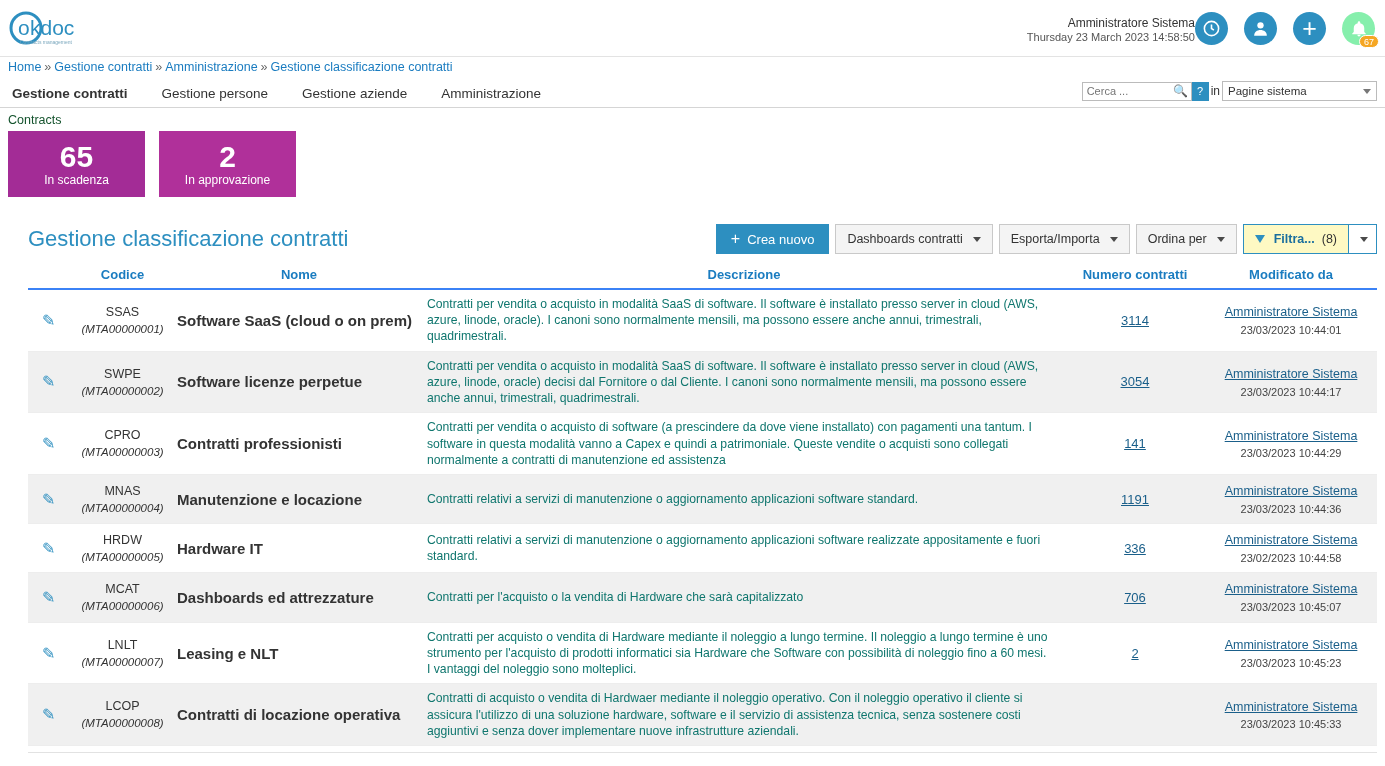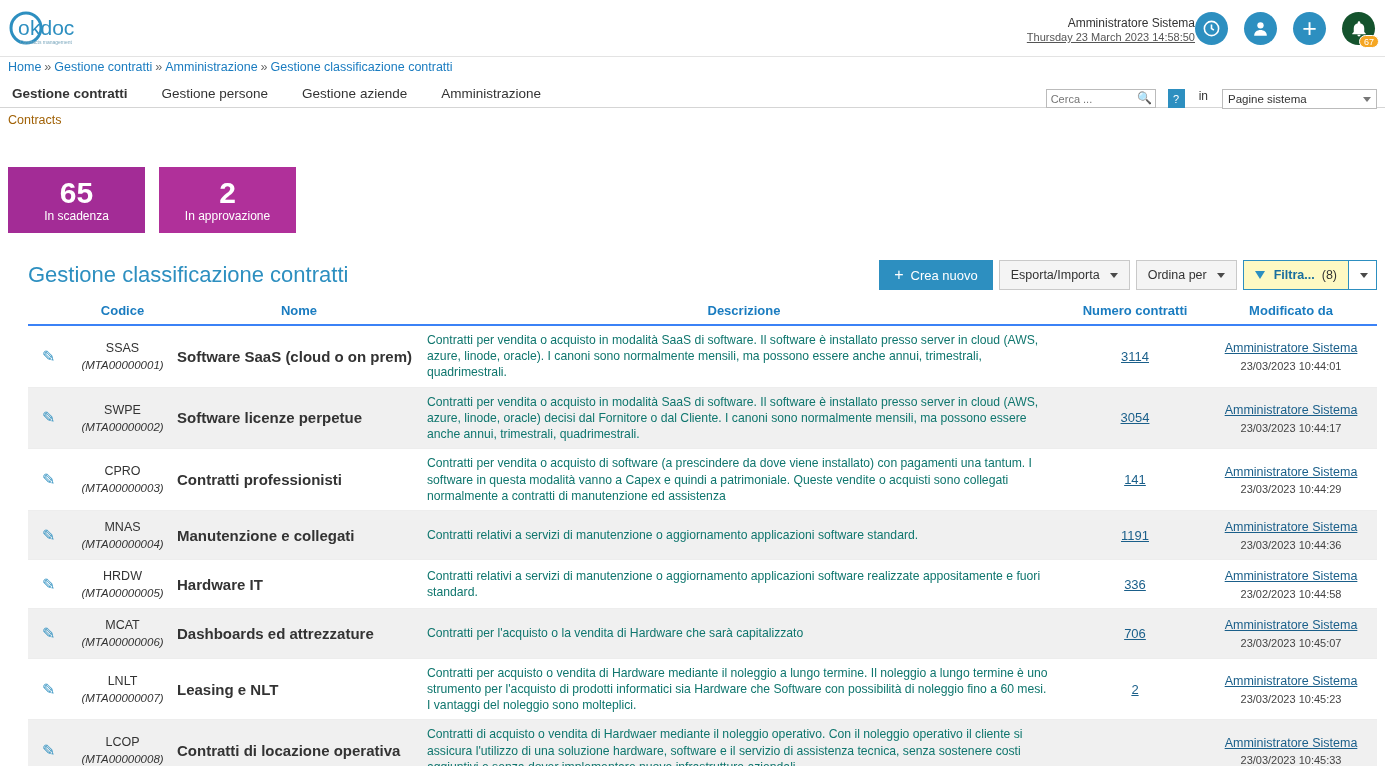--- a/index.html
+++ b/index.html
@@ -27,39 +27,39 @@
   }
   .logo svg { display: block; }
 
   .user-block {
     position: absolute;
     right: 190px; top: 16px;
     text-align: right;
     line-height: 1.25;
   }
   .user-name { font-size: 12px; color: #333; }
-  .user-date { font-size: 11px; color: #555; text-decoration: underline; }
+  .user-date { font-size: 11px; color: #555; }
 
   .topicons {
     position: absolute;
     right: 10px; top: 12px;
     display: flex;
     align-items: center;
     gap: 16px;
   }
   .circ-icon {
     width: 33px; height: 33px;
     border-radius: 50%;
     display: flex; align-items: center; justify-content: center;
     position: relative;
     cursor: pointer;
   }
   .circ-blue { background: #2d8fc0; color: #fff; }
   .circ-plus { background: #2d8fc0; color: #fff; font-size: 25px; line-height: 1; font-weight: 300; }
-  .circ-bell { background: #14532d; color: #fff; }
+  .circ-bell { background: #86efac; color: #fff; }
   .badge-count {
     position: absolute;
     right: -4px; bottom: -3px;
     background: #f5a623;
     color: #fff;
     border: 1px solid #fff;
     border-radius: 8px;
     font-size: 9px;
     padding: 0 4px;
     line-height: 12px;
@@ -91,24 +91,24 @@
     padding: 0 22px 0 12px;
     font-size: 13.5px;
     color: #333;
     cursor: pointer;
     line-height: 29px;
   }
   .nav-item.active { font-weight: bold; }
 
   .searchzone {
     position: absolute;
-    right: 8px; top: 10px;
+    right: 8px; top: 2px;
     display: flex;
-    align-items: flex-start;
-    gap: 12px;
+    align-items: center;
+    gap: 0;
   }
   .search-wrap {
     position: relative;
     width: 110px;
   }
   .search-input {
     width: 100%;
     height: 19px;
     border: 1px solid #bbb;
     font-size: 11px;
@@ -152,34 +152,33 @@
     right: 5px; top: 7px;
     width: 0; height: 0;
     border-left: 4px solid transparent;
     border-right: 4px solid transparent;
     border-top: 5px solid #777;
   }
 
   
   .kpi-section { padding: 5px 0 0 8px; }
   .kpi-title {
-    color: #a16207;
+    color: #14532d;
     font-size: 12.5px;
     margin-bottom: 4px;
   }
   .kpi-row { display: flex; gap: 14px; }
   .kpi-card {
     width: 137px; height: 66px;
     color: #fff;
     display: flex;
     flex-direction: column;
     align-items: center;
     justify-content: center;
     cursor: pointer;
-    margin-top: 36px;
   }
   .kpi-purple { background: #a32c96; }
   .kpi-magenta { background: #b0309a; }
   .kpi-num { font-size: 30px; font-weight: bold; line-height: 1.05; }
   .kpi-label { font-size: 12px; }
 
   
   .page-head {
     position: relative;
     margin-top: 22px;
@@ -412,20 +411,24 @@
 </div>
 
 <div class="page-head">
   <div class="page-title">Gestione classificazione contratti</div>
   <div class="toolbar">
     <div class="btn btn-primary">
       <span class="plus">+</span>
       <span>Crea nuovo</span>
     </div>
     <div class="btn">
+      <span>Dashboards contratti</span>
+      <i class="caret-down"></i>
+    </div>
+    <div class="btn">
       <span>Esporta/Importa</span>
       <i class="caret-down"></i>
     </div>
     <div class="btn">
       <span>Ordina per</span>
       <i class="caret-down"></i>
     </div>
     <div class="btn btn-filter">
       <i class="funnel"></i>
       <span>Filtra...</span>
@@ -491,21 +494,21 @@
           <a>Amministratore Sistema</a>
           <span class="ts">23/03/2023 10:44:29</span>
         </td>
       </tr>
       <tr class="alt">
         <td><span class="pencil">✎</span></td>
         <td class="cell-code">
           <div>MNAS</div>
           <div class="mta">(MTA00000004)</div>
         </td>
-        <td class="cell-name">Manutenzione e collegati</td>
+        <td class="cell-name">Manutenzione e locazione</td>
         <td class="cell-desc">Contratti relativi a servizi di manutenzione o aggiornamento applicazioni software standard.</td>
         <td class="cell-num"><a>1191</a></td>
         <td class="cell-mod">
           <a>Amministratore Sistema</a>
           <span class="ts">23/03/2023 10:44:36</span>
         </td>
       </tr>
       <tr>
         <td><span class="pencil">✎</span></td>
         <td class="cell-code">

